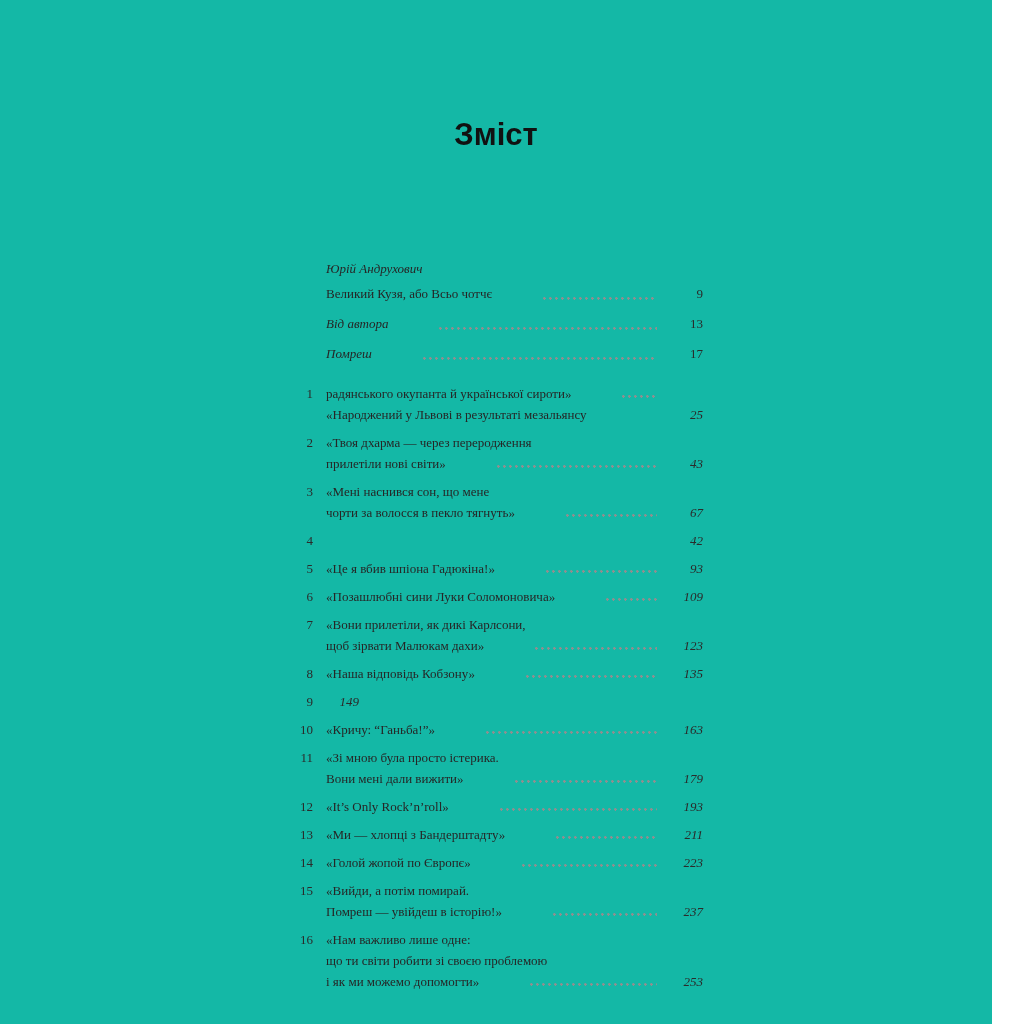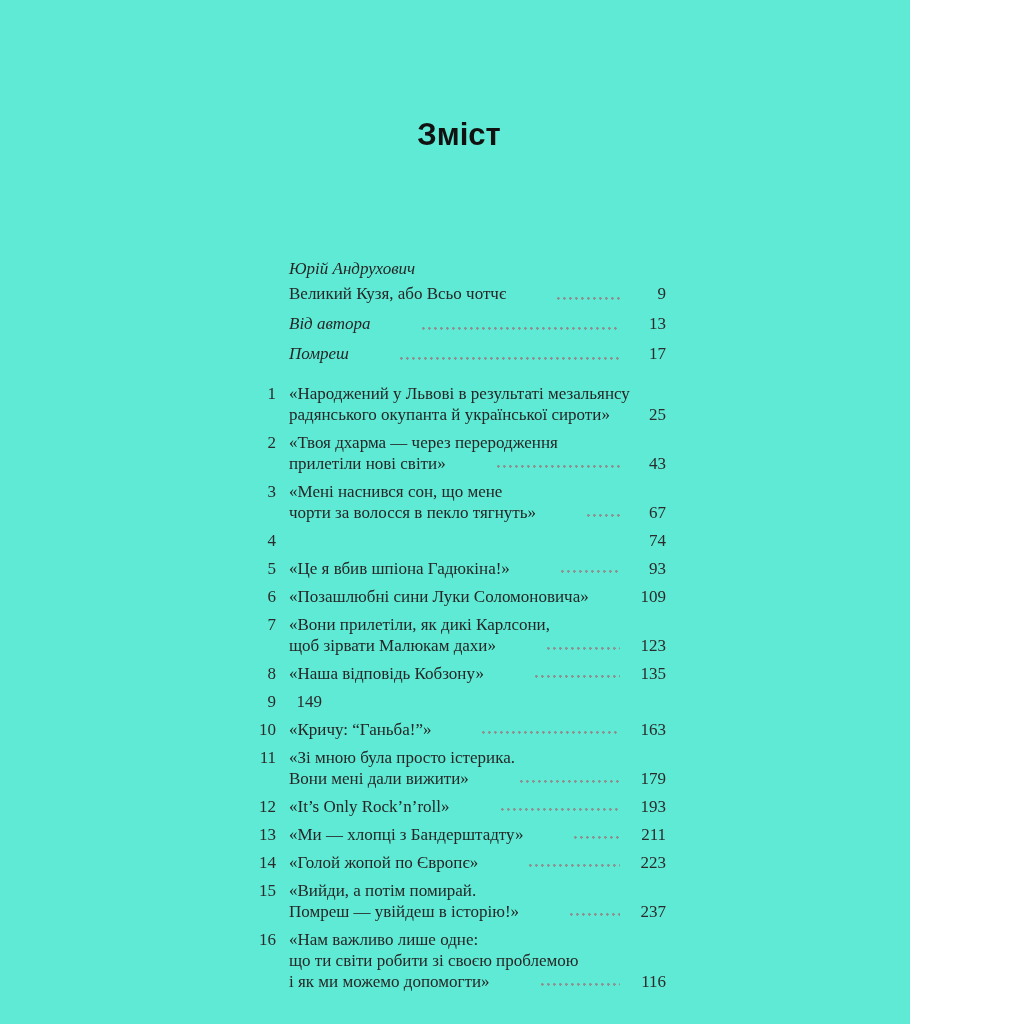--- a/index.html
+++ b/index.html
@@ -2,42 +2,41 @@
 <html><head>
 <meta charset="utf-8">
 <style>
   html, body {
     margin: 0;
     padding: 0;
     background: #ffffff;
   }
   .page {
     position: relative;
-    width: 902px;
+    width: 992px;
     height: 1024px;
-    background: #5eead4;
+    background: #14b8a6;
     overflow: hidden;
     font-family: "Liberation Serif", "DejaVu Serif", serif;
     color: #262626;
-    padding-left: 8px;
   }
   .page-title {
     margin: 0;
     padding-top: 116px;
     text-align: center;
     font-family: "Liberation Sans", "DejaVu Sans", sans-serif;
     font-weight: 700;
     font-size: 31px;
     line-height: 38px;
     color: #111111;
   }
   .toc {
     width: 414px;
     margin: 102px auto 0 auto;
-    font-size: 17px;
+    font-size: 13px;
   }
   .entry {
     display: flex;
     align-items: flex-start;
   }
   .fm .entry { margin-bottom: 5px; }
   .ch .entry { margin-bottom: 7px; }
   .fm .line { line-height: 25px; }
   .ch .line { line-height: 21px; }
   .num {
@@ -64,21 +63,21 @@
     background-repeat: repeat-x;
     background-position: 0 calc(100% - 6px);
   }
   .pageno {
     flex: 0 0 46px;
     text-align: right;
     align-self: flex-end;
     color: #2b2b2b;
   }
   .fm .pageno { line-height: 25px; }
-  .ch .pageno { line-height: 21px; }
+  .ch .pageno { line-height: 21px; font-style: italic; }
   .ch { margin-top: 17px; }
 </style>
 </head>
 <body>
 
 <div class="page">
 
   <h1 class="page-title">Зміст</h1>
 
   <div class="toc">
@@ -119,25 +118,25 @@
         <span class="pageno">17</span>
       </div>
 
     </div>
 
     <div class="ch">
 
       <div class="entry">
         <span class="num">1</span>
         <div class="body">
+          <div class="line with-leader">
+            <span class="line-text">радянського окупанта й української сироти»</span>
+            <span class="leader"></span>
+          </div>
           <div class="line">«Народжений у Львові в результаті мезальянсу</div>
-          <div class="line with-leader">
-            <span class="line-text">радянського окупанта й української сироти»</span>
-            <span class="leader"></span>
-          </div>
         </div>
         <span class="pageno">25</span>
       </div>
 
       <div class="entry">
         <span class="num">2</span>
         <div class="body">
           <div class="line">«Твоя дхарма — через переродження</div>
           <div class="line with-leader">
             <span class="line-text">прилетіли нові світи»</span>
@@ -159,21 +158,21 @@
         <span class="pageno">67</span>
       </div>
 
       <div class="entry">
         <span class="num">4</span>
         <div class="body">
           <div class="line with-leader">
             <span class="leader"></span>
           </div>
         </div>
-        <span class="pageno">74</span>
+        <span class="pageno">42</span>
       </div>
 
       <div class="entry">
         <span class="num">5</span>
         <div class="body">
           <div class="line with-leader">
             <span class="line-text">«Це я вбив шпіона Гадюкіна!»</span>
             <span class="leader"></span>
           </div>
         </div>
@@ -290,18 +289,18 @@
       <div class="entry">
         <span class="num">16</span>
         <div class="body">
           <div class="line">«Нам важливо лише одне:</div>
           <div class="line">що ти світи робити зі своєю проблемою</div>
           <div class="line with-leader">
             <span class="line-text">і як ми можемо допомогти»</span>
             <span class="leader"></span>
           </div>
         </div>
-        <span class="pageno">116</span>
+        <span class="pageno">253</span>
       </div>
 
     </div>
   </div>
 </div>
 
 </body></html>

